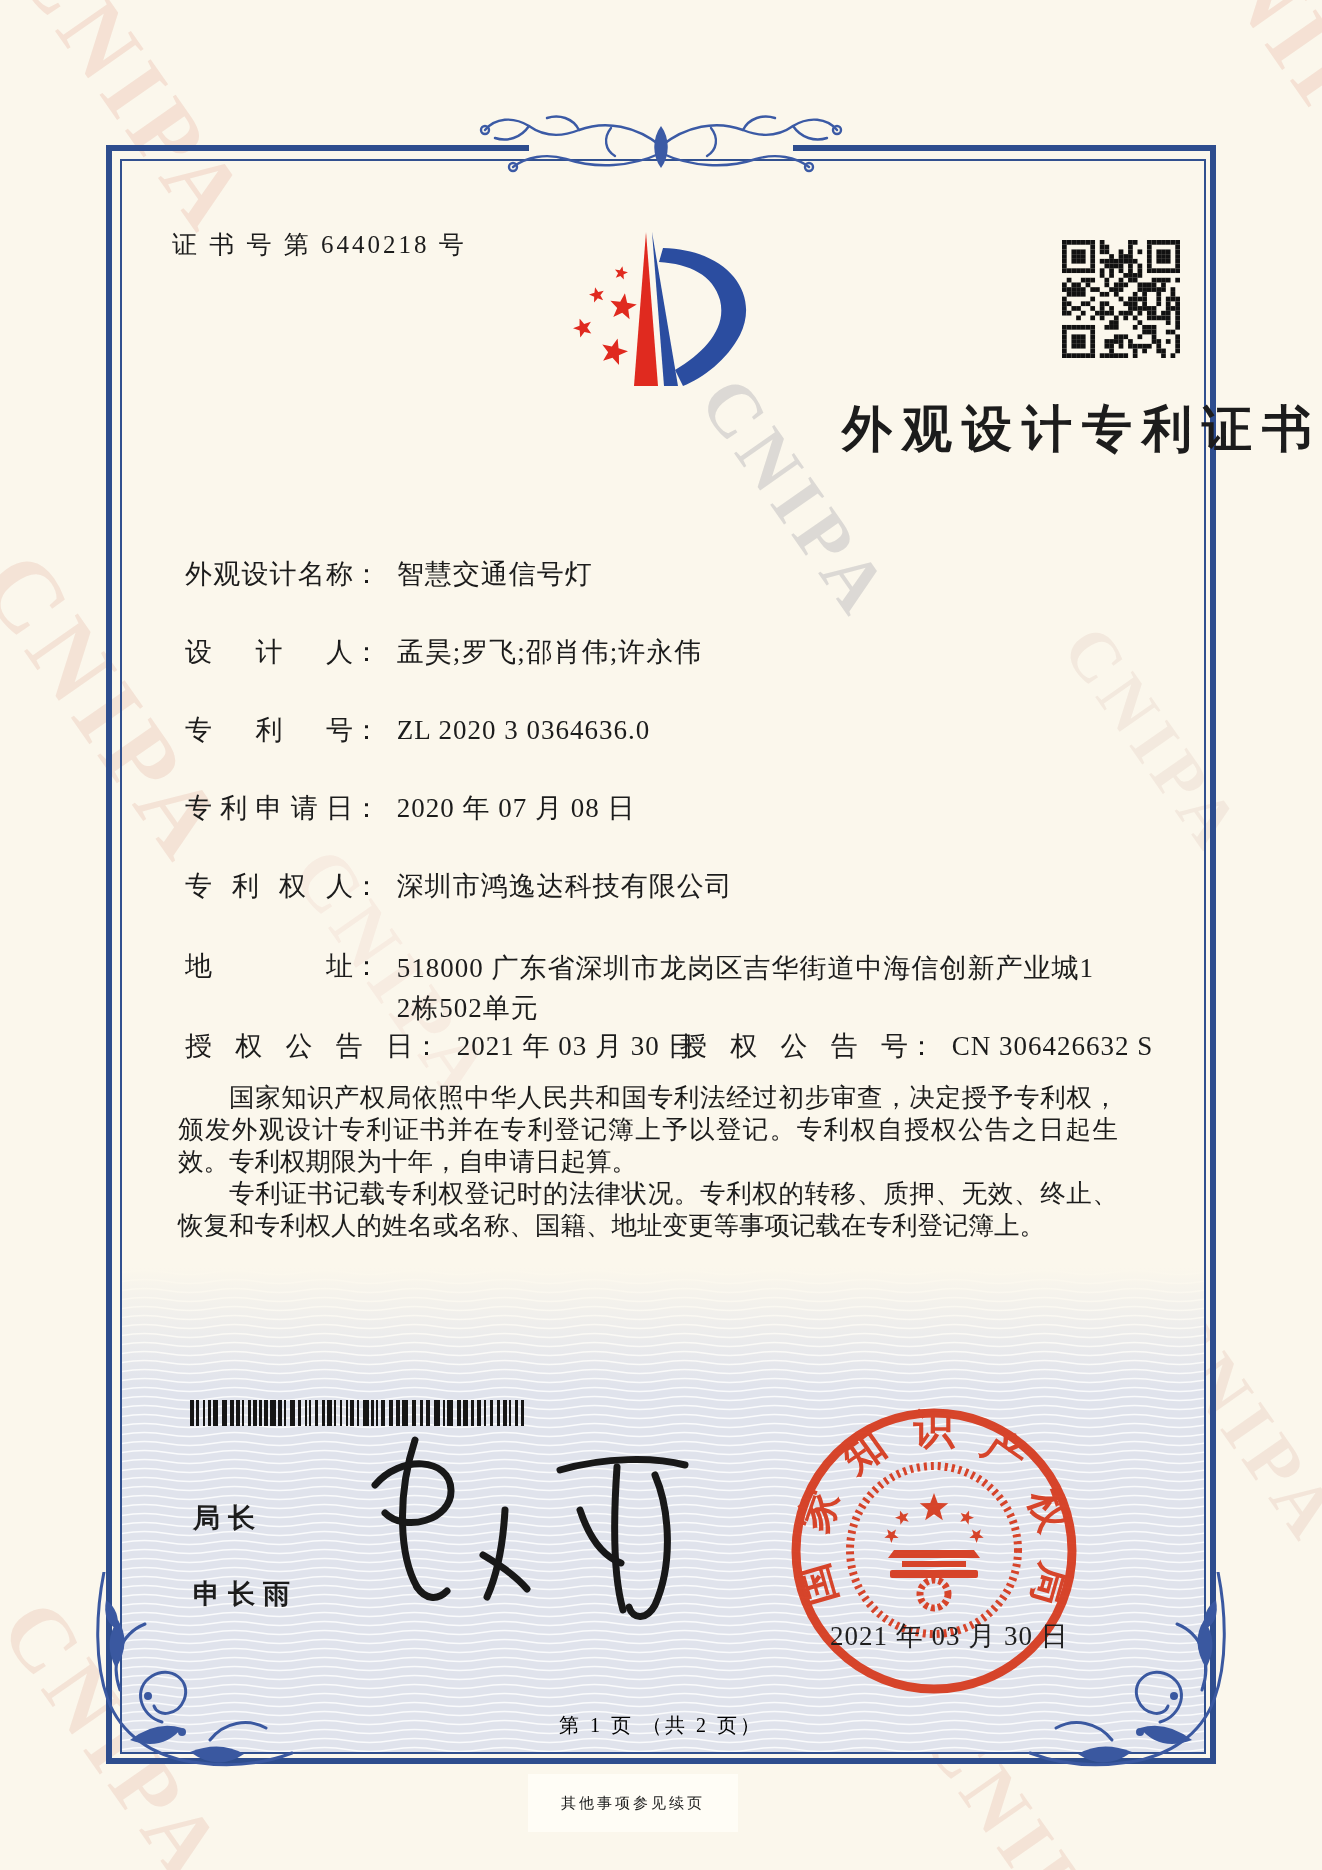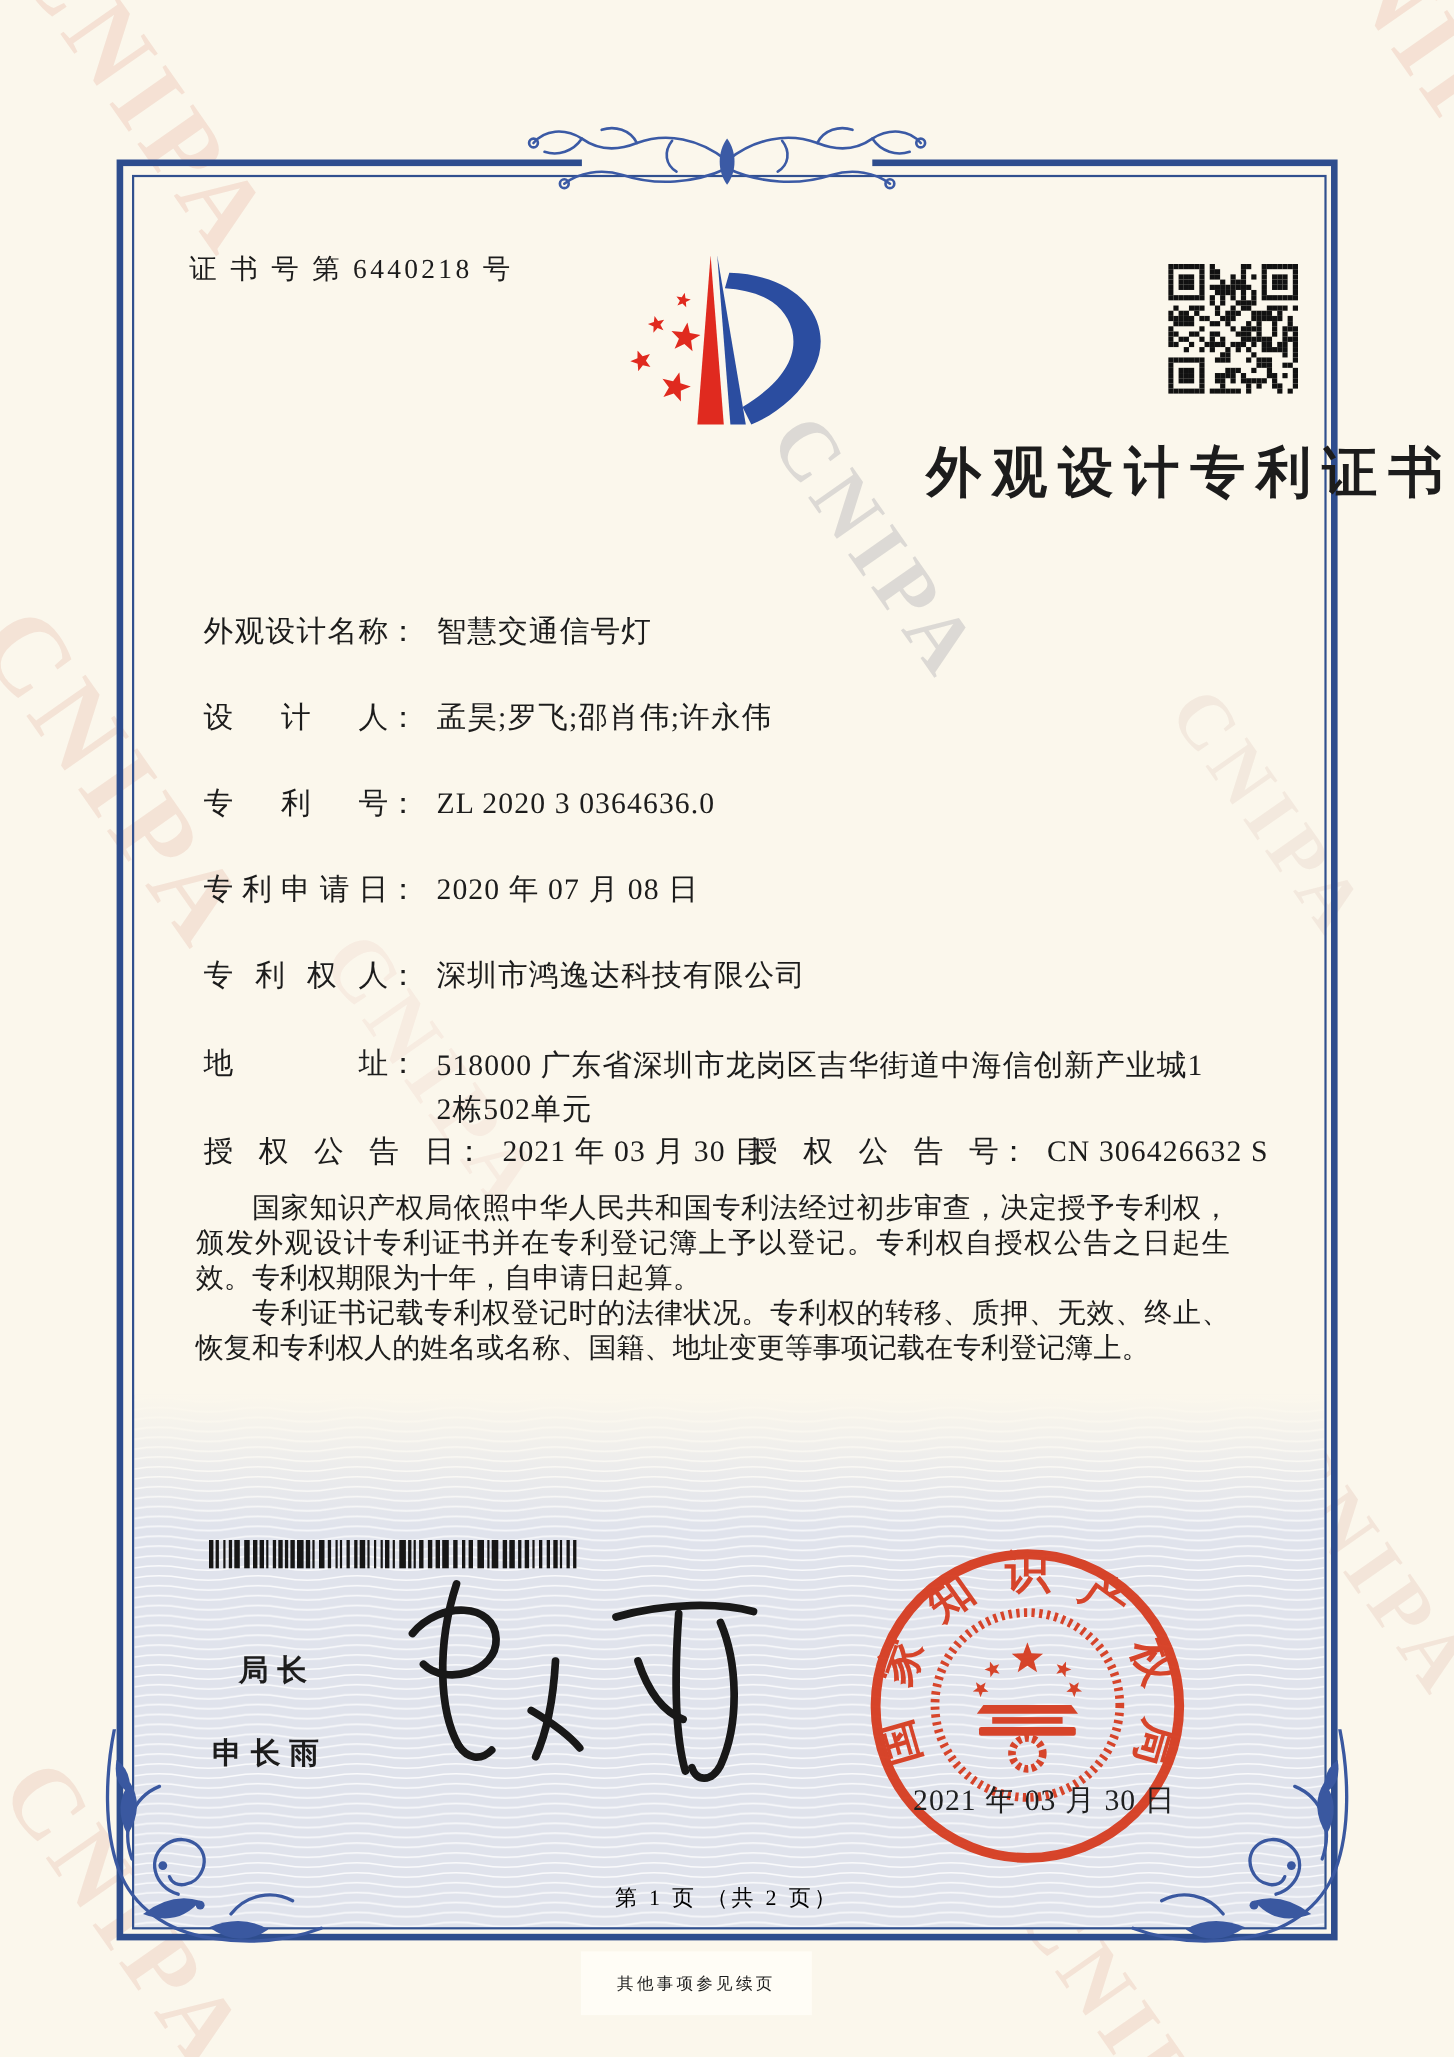--- a/index.html
+++ b/index.html
@@ -33,21 +33,21 @@
   .addr .fvalue{white-space:normal;width:770px;line-height:40px;}
   .grant2{position:absolute;left:495px;top:0;}
 
   
   .bodytext{left:178px;top:1082px;width:940px;font-size:25.5px;line-height:32px;
             text-align:justify;}
   .bodytext p{margin:0;text-indent:2em;}
 
   
   .director-title{left:193px;top:1500px;font-family:"Liberation Sans",sans-serif;
-                  font-size:27px;font-weight:600;letter-spacing:8px;margin-left:24px;}
+                  font-size:27px;font-weight:600;letter-spacing:8px;}
   .director-name{left:193px;top:1566px;font-family:"Liberation Sans",sans-serif;
                  font-size:27px;font-weight:600;letter-spacing:8px;margin-top:10px;}
   .seal-date{left:830px;top:1618px;width:240px;font-size:27px;letter-spacing:1px;
              color:#1f1f1f;z-index:6;}
   .page-indicator{left:120px;top:1712px;width:1082px;text-align:center;font-size:20px;
                   letter-spacing:3px;color:#000000;z-index:5;}
   .footer-box{left:528px;top:1774px;width:210px;height:58px;background:#fffdf6;
               display:flex;align-items:center;justify-content:center;}
   .footer-note{font-size:15px;letter-spacing:3px;}
 

